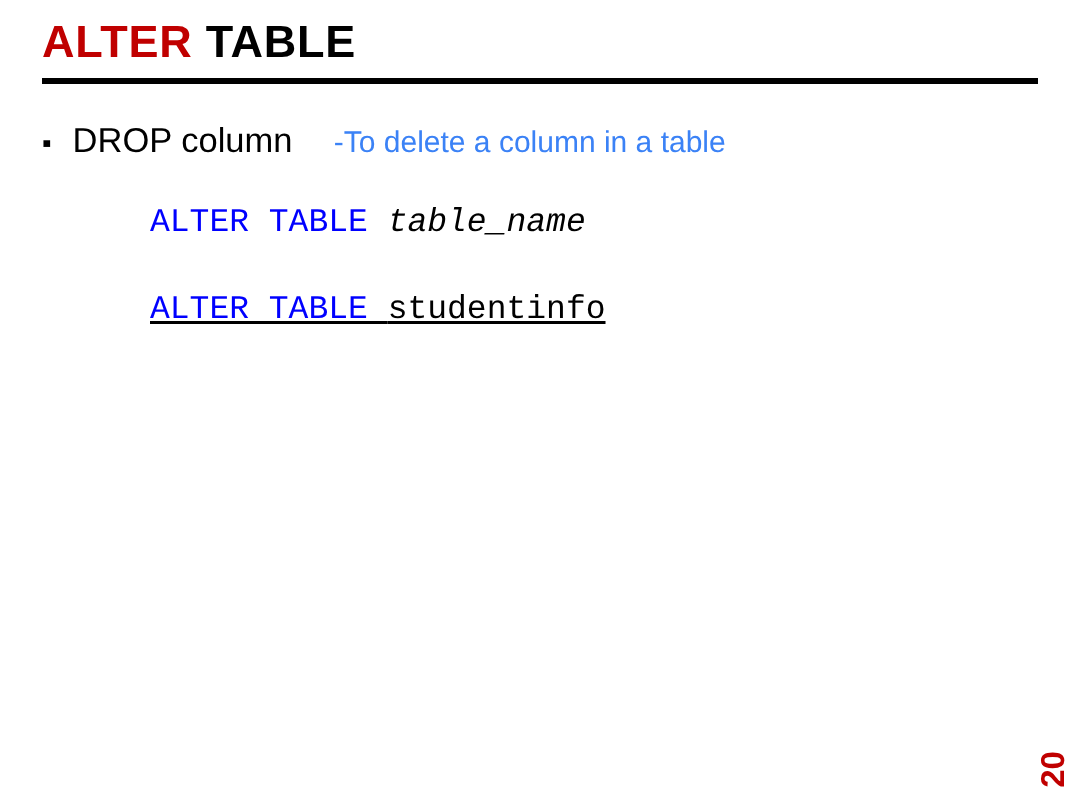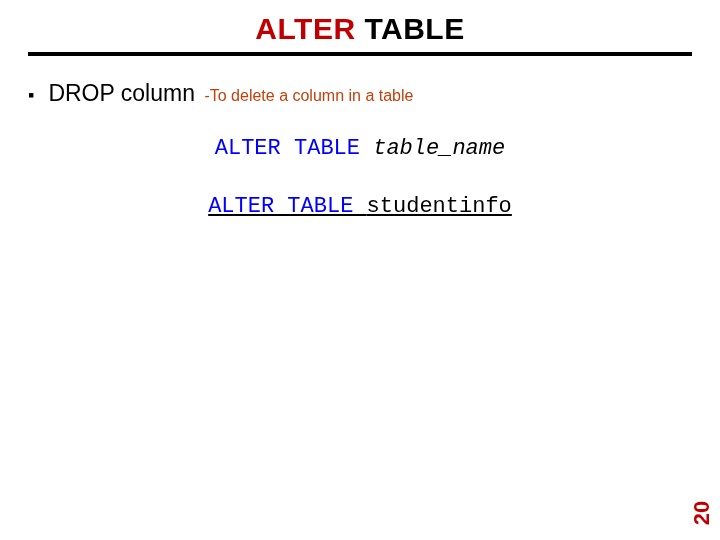--- a/index.html
+++ b/index.html
@@ -8,21 +8,20 @@
     height: 540px;
     background: #ffffff;
     font-family: Arial, Helvetica, sans-serif;
     position: relative;
     overflow: hidden;
   }
   .slide {
     padding: 12px 28px 31px 28px;
     width: 100%;
     height: 100%;
-    text-align: center;
   }
   .title {
     font-size: 30px;
     font-weight: 900;
     color: #000;
     letter-spacing: 0.5px;
     padding-bottom: 6px;
     border-bottom: 4px solid #000;
     font-family: Arial Black, Arial, sans-serif;
   }
@@ -37,26 +36,27 @@
     color: #000;
     margin-right: 14px;
     line-height: 1;
   }
   .bullet-strong {
     font-size: 23px;
     font-weight: 400;
     color: #000;
   }
   .bullet-desc {
-    font-size: 16px;
-    color: #c2410c;
-    margin-left: 5px;
+    font-size: 20px;
+    color: #3b82f6;
+    margin-left: 22px;
   }
   .code-block {
     margin-top: 28px;
+    margin-left: 72px;
     font-family: Consolas, "Courier New", monospace;
     font-size: 22px;
     line-height: 1.25;
     color: #000;
   }
   .code-block.second { margin-top: 30px; text-decoration: underline; }
   .kw { color: #0000ff; }
   .ital { font-style: italic; color: #000; }
   .semi { color: #888888; }
   .page-number {

